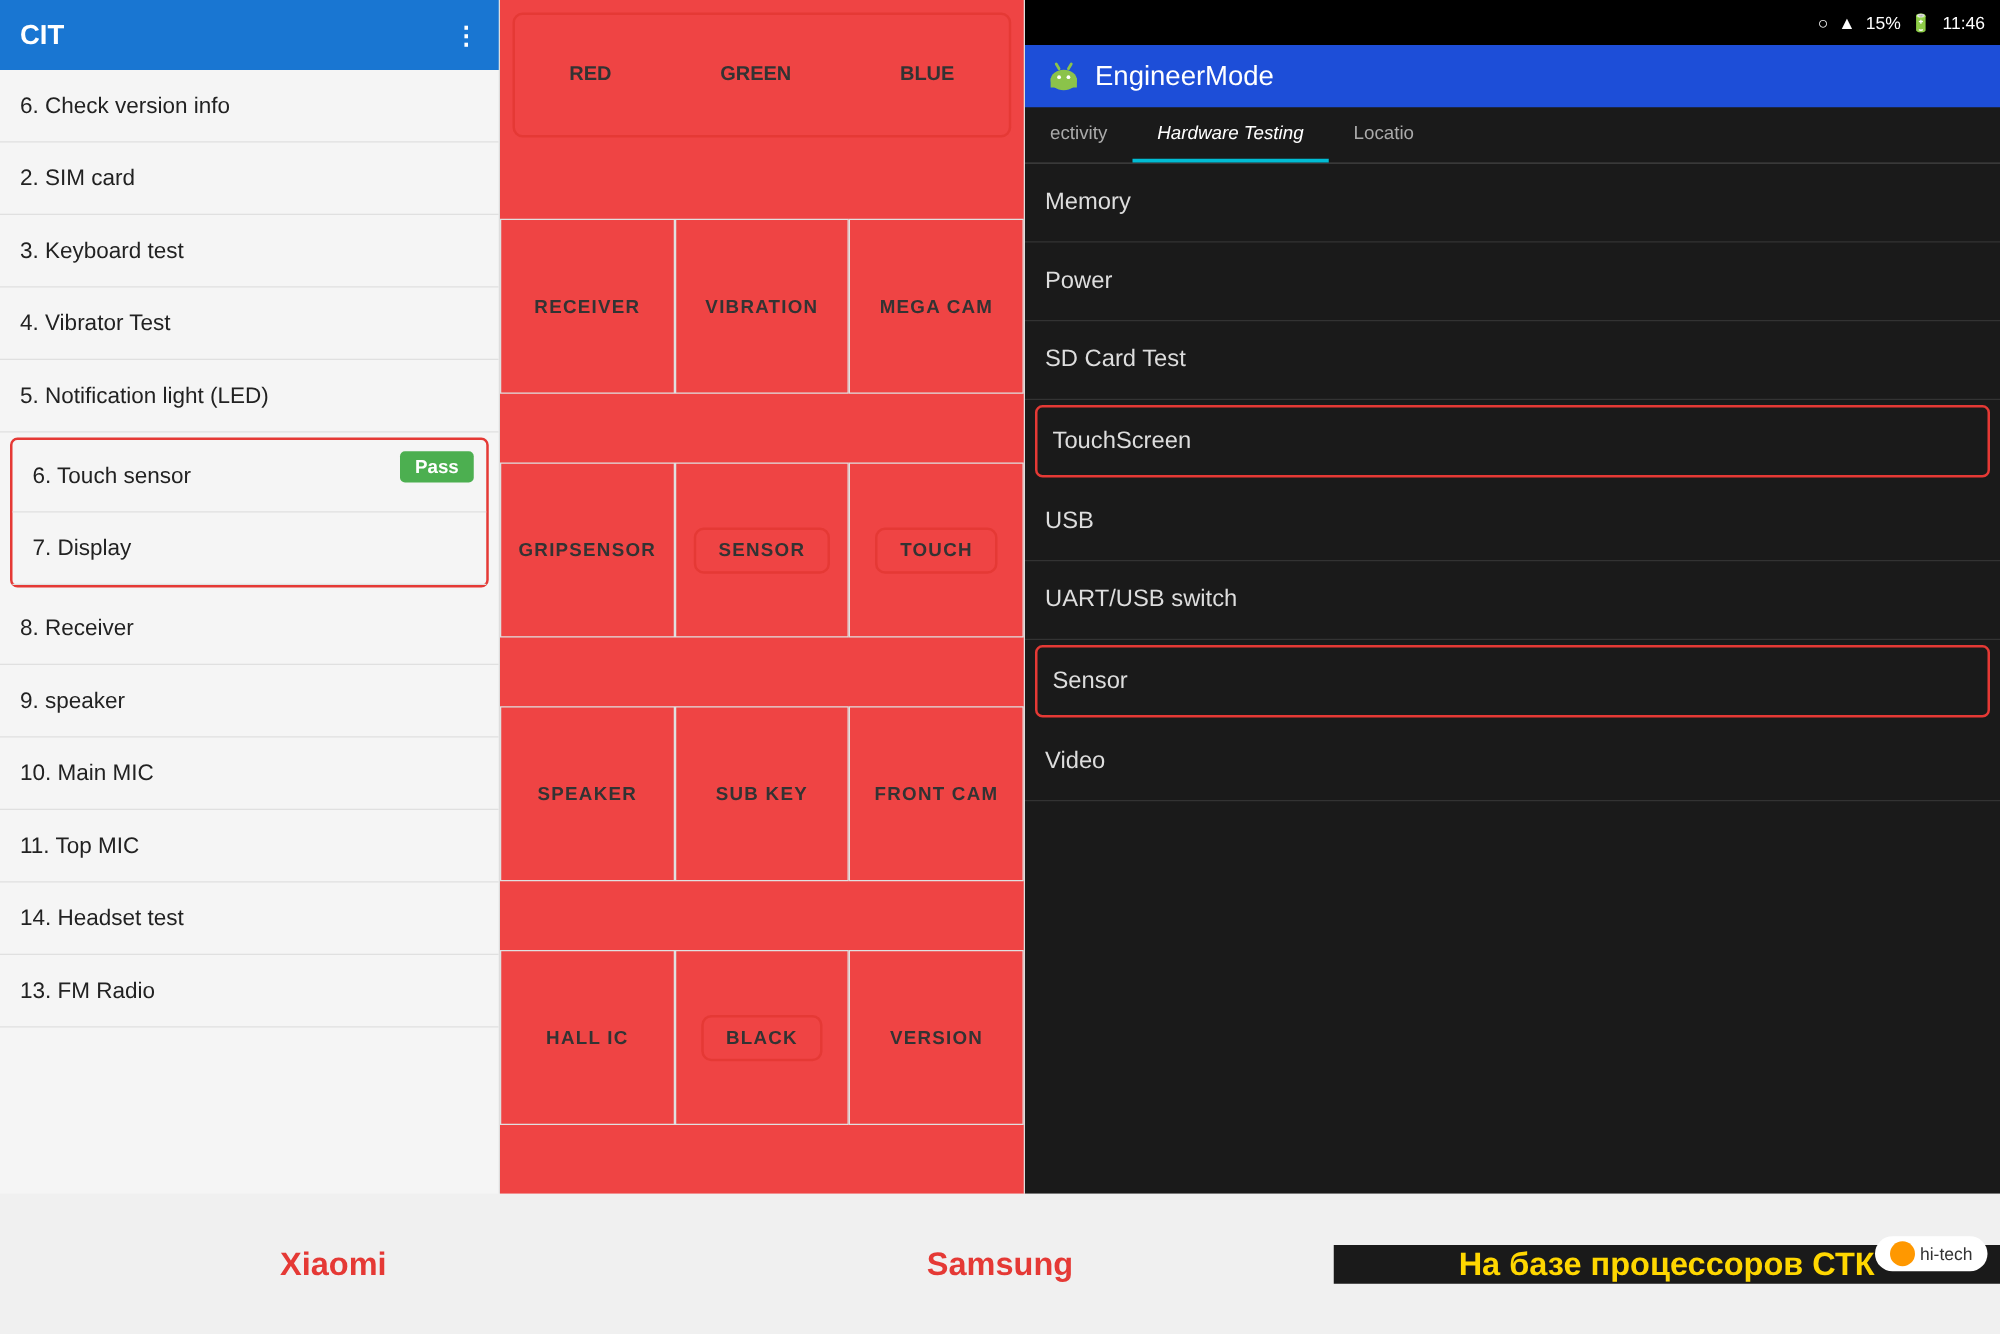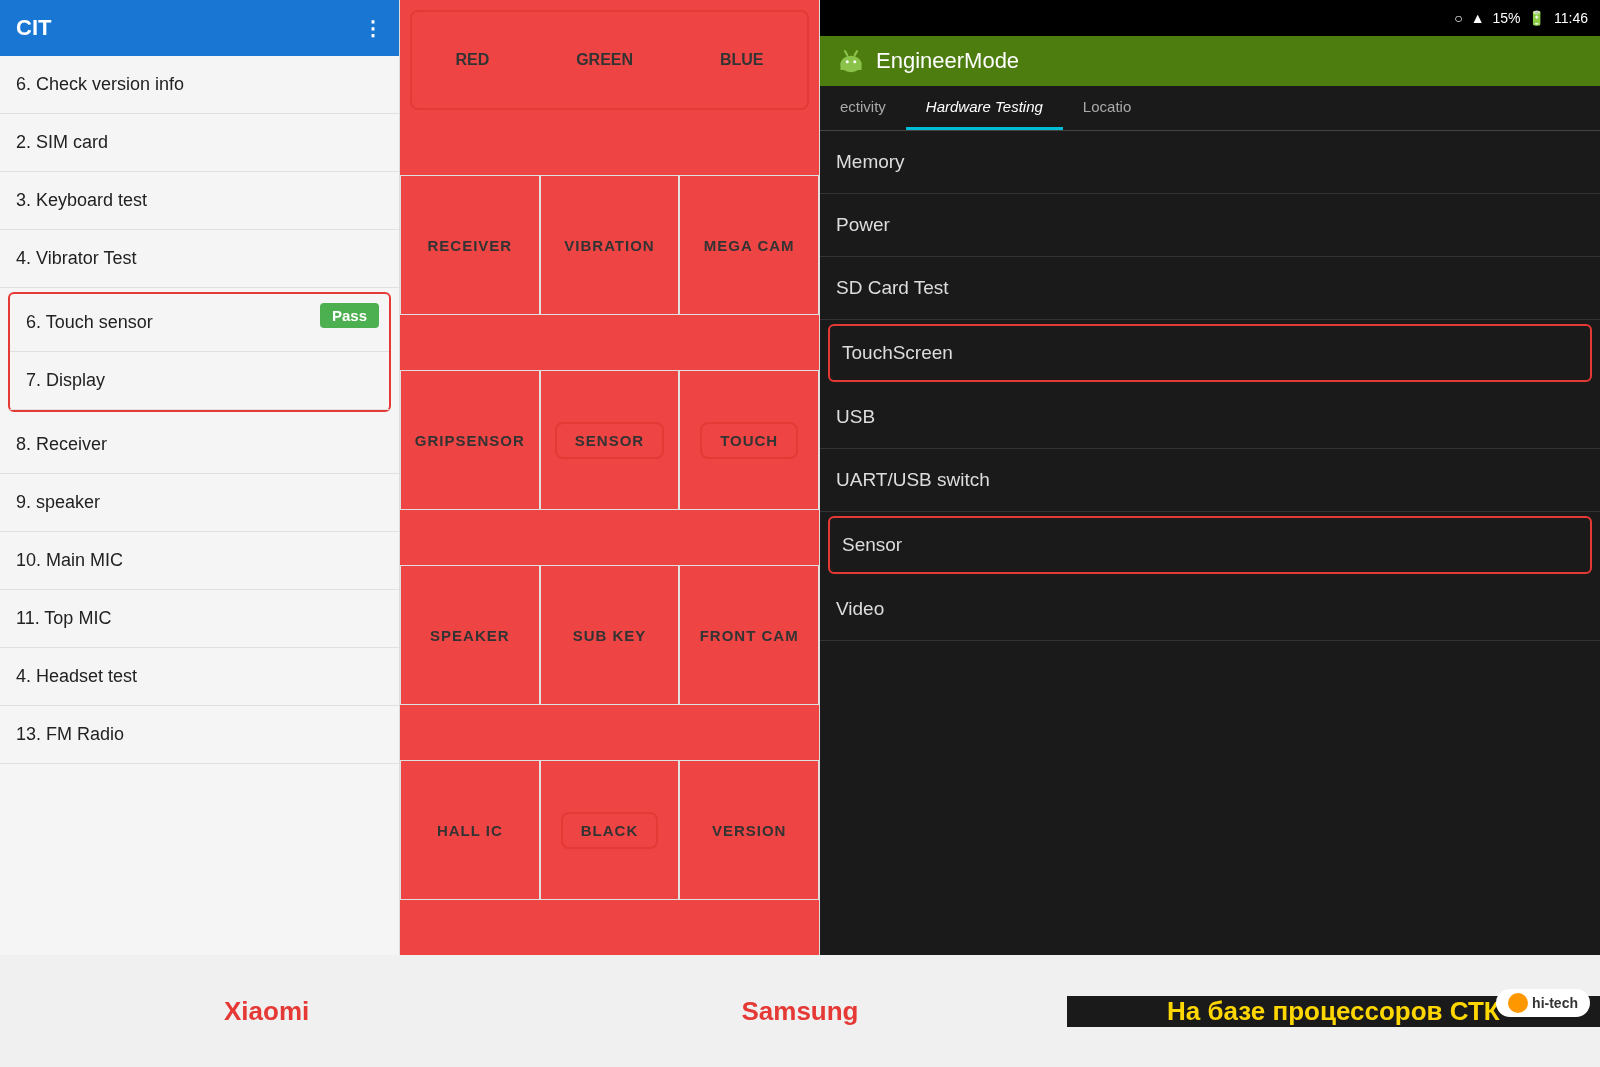--- a/index.html
+++ b/index.html
@@ -124,21 +124,21 @@
       height: 36px;
       display: flex;
       align-items: center;
       justify-content: flex-end;
       padding: 0 12px;
       font-size: 14px;
       color: white;
       gap: 8px;
     }
     .eng-title-bar {
-      background: #4d7c0f;
+      background: #1d4ed8;
       padding: 10px 16px;
       display: flex;
       align-items: center;
       gap: 10px;
       font-size: 22px;
       font-weight: normal;
       color: white;
     }
     .eng-tabs {
       display: flex;
@@ -202,21 +202,21 @@
       position: absolute;
       right: 10px;
       bottom: 10px;
       background: white;
       border-radius: 20px;
       padding: 4px 12px;
       display: flex;
       align-items: center;
       gap: 4px;
       font-size: 14px;
-      font-weight: bold;
+      font-weight: normal;
       color: #333;
     }
     .hitech-circle {
       width: 20px;
       height: 20px;
       background: #ff9800;
       border-radius: 50%;
       display: inline-block;
     }
     .dots-icon {
@@ -233,29 +233,30 @@
   <div class="panel-xiaomi">
     <div class="header">
       <span>CIT</span>
       <span class="dots-icon">⋮</span>
     </div>
     <div class="menu-list" id="xiaomi-list">
         <div class="menu-item">6. Check version info</div>
         <div class="menu-item">2. SIM card</div>
         <div class="menu-item">3. Keyboard test</div>
         <div class="menu-item">4. Vibrator Test</div>
+        <div class="menu-item">5. Notification light (LED)</div>
         <div style="border: 2px solid rgb(229, 57, 53); margin: 4px 8px; border-radius: 6px;">
           <div class="menu-item" style="border-bottom: 1px solid rgb(224, 224, 224); position: relative;">6. Touch sensor<span class="pass-badge">Pass</span></div>
           <div class="menu-item">7. Display</div>
         </div>
         <div class="menu-item">8. Receiver</div>
         <div class="menu-item">9. speaker</div>
         <div class="menu-item">10. Main MIC</div>
         <div class="menu-item">11. Top MIC</div>
-        <div class="menu-item">4. Headset test</div>
+        <div class="menu-item">14. Headset test</div>
         <div class="menu-item">13. FM Radio</div>
       </div>
   </div>
 
   <div class="panel-samsung">
     <div class="samsung-grid" id="samsung-grid">
         <div class="top-red-box" style="grid-column: 1 / 4;">
           <span>RED</span>
           <span>GREEN</span>
           <span>BLUE</span>

